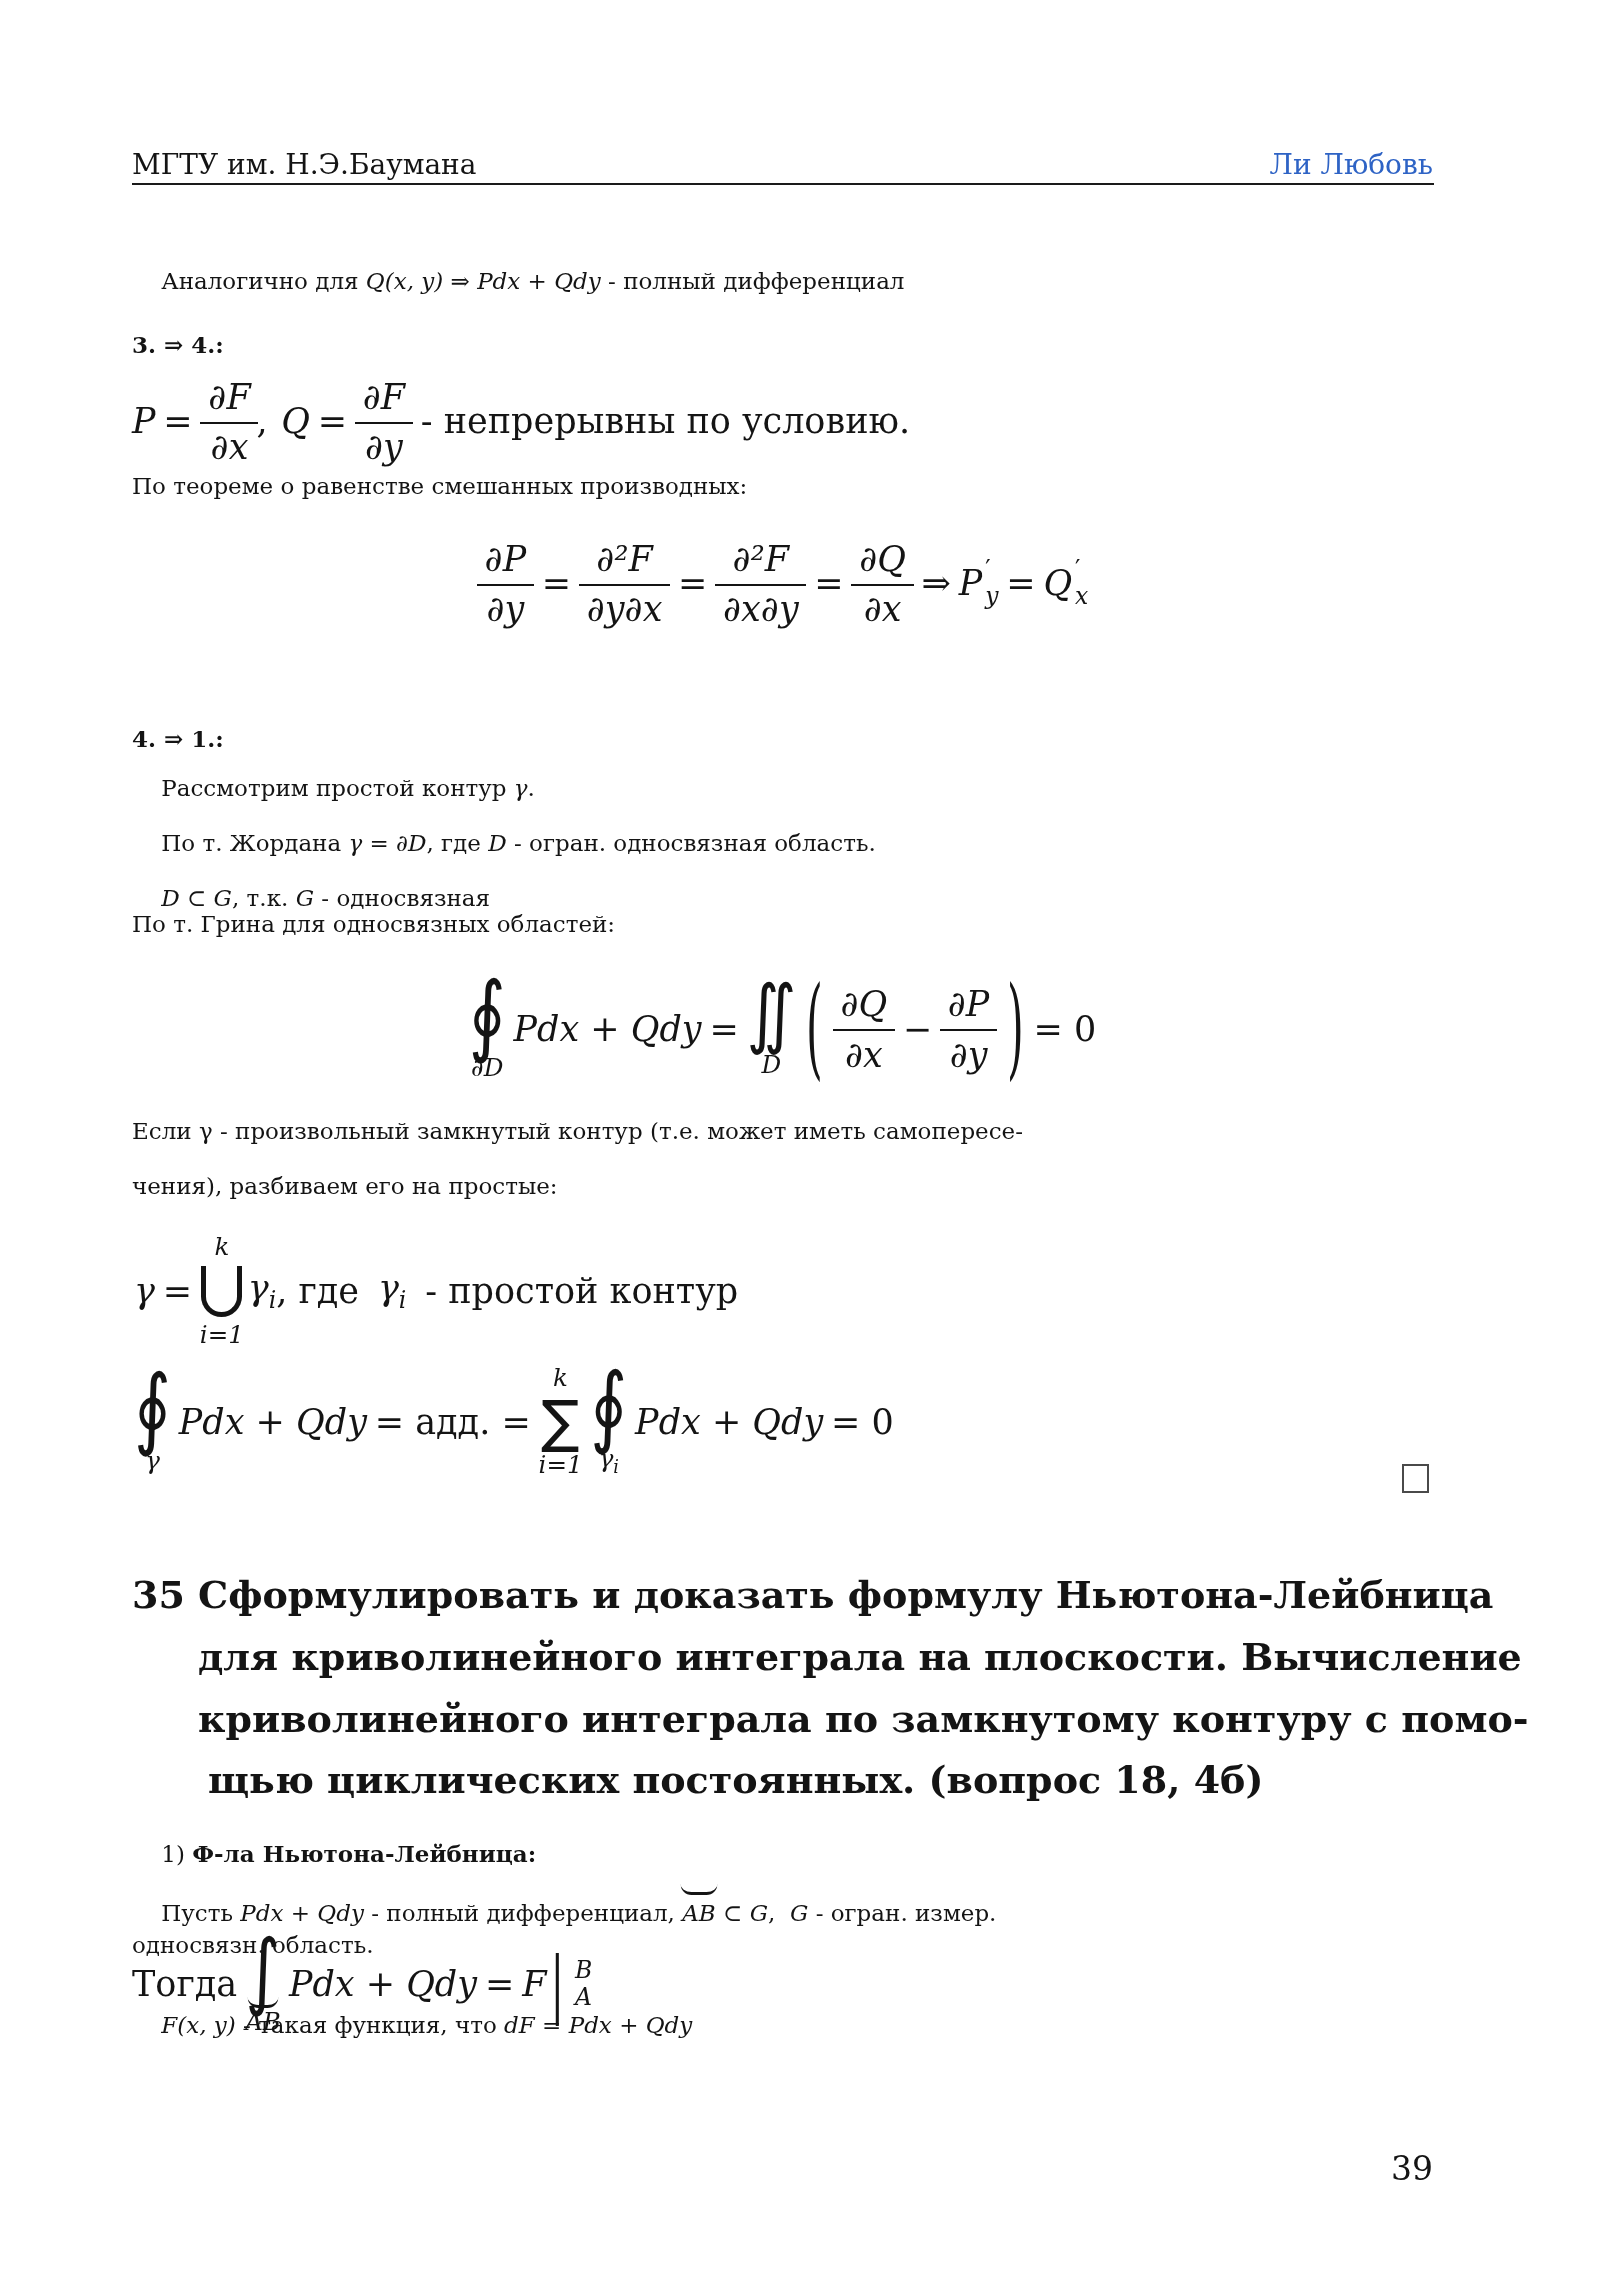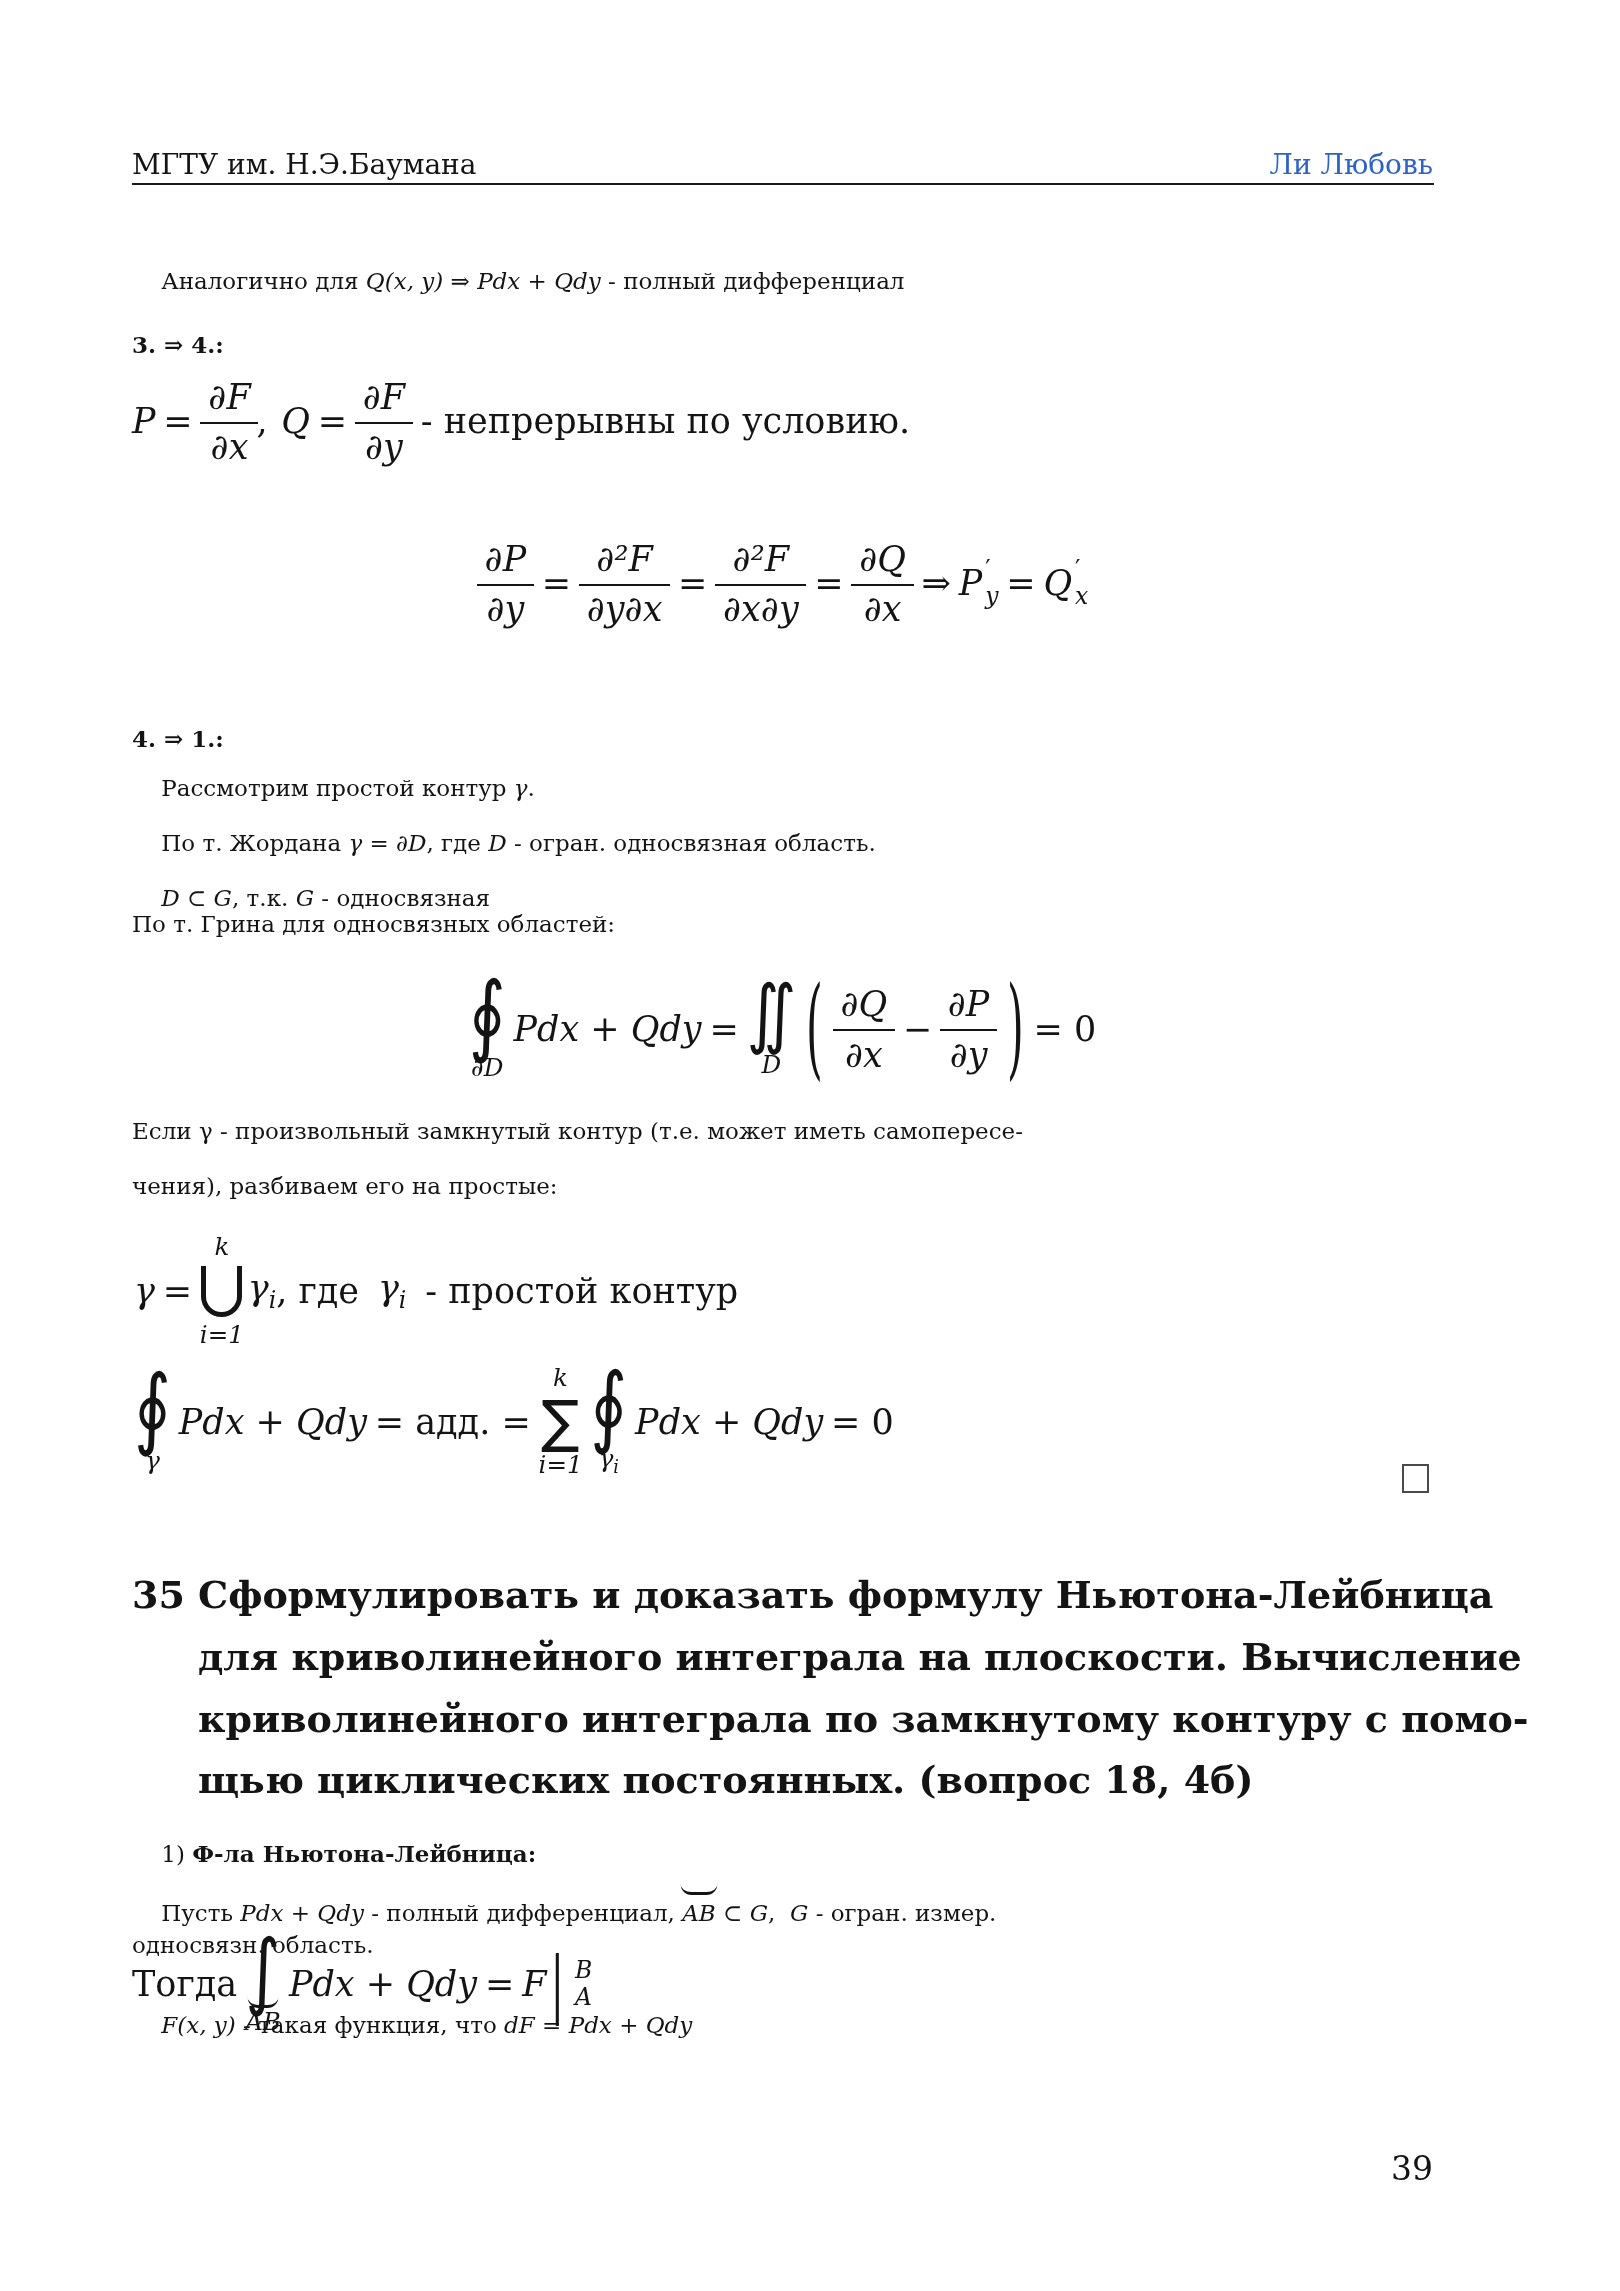--- a/index.html
+++ b/index.html
@@ -72,20 +72,21 @@
     <span class="mi">P</span>
     <span>=</span>
     <span class="frac"><span class="num mi">∂F</span><span class="den mi">∂x</span></span>
     <span style="margin-left:-9.8px;">,</span>
     <span class="mi" style="margin-left:5.9px;">Q</span>
     <span>=</span>
     <span class="frac"><span class="num mi">∂F</span><span class="den mi">∂y</span></span>
     <span>- непрерывны по условию.</span>
   </div>
 
+  <div class="txt" style="left:132px; top:472px;">По теореме о равенстве смешанных производных:</div>
 
   <div class="eqrow center" style="left:132px; top:529px; width:1301px; height:108px;">
     <span class="frac"><span class="num mi">∂P</span><span class="den mi">∂y</span></span>
     <span>=</span>
     <span class="frac"><span class="num mi">∂²F</span><span class="den mi">∂y∂x</span></span>
     <span>=</span>
     <span class="frac"><span class="num mi">∂²F</span><span class="den mi">∂x∂y</span></span>
     <span>=</span>
     <span class="frac"><span class="num mi">∂Q</span><span class="den mi">∂x</span></span>
     <span>⇒</span>
@@ -164,21 +165,21 @@
     <span class="mi">Pdx + Qdy</span>
     <span>= 0</span>
   </div>
 
   <div class="qed" style="left:1402px; top:1464px;"></div>
 
   <div class="h35" style="left:132px; top:1572px;">35</div>
   <div class="h35" style="left:198px; top:1572px;">Сформулировать и доказать формулу Ньютона-Лейбница</div>
   <div class="h35" style="left:198px; top:1634px;">для криволинейного интеграла на плоскости. Вычисление</div>
   <div class="h35" style="left:198px; top:1696px;">криволинейного интеграла по замкнутому контуру с помо-</div>
-  <div class="h35" style="left:198px; top:1757px;">щью циклических постоянных. (вопрос 18, 4б)</div>
+  <div class="h35" style="left:208px; top:1757px;">щью циклических постоянных. (вопрос 18, 4б)</div>
 
   <div class="txt" style="left:132px; top:1811px;">
     <span>1) </span><span class="bold">Ф-ла Ньютона-Лейбница:</span>
   </div>
 
   <div class="txt" style="left:132px; top:1870px;">
     <span>Пусть </span><span class="mi">Pdx + Qdy</span><span> - полный дифференциал, </span><span class="abarc"><span class="arc"></span><span class="mi">AB</span></span><span> ⊂ </span><span class="mi">G</span><span>,  </span><span class="mi">G</span><span> - огран. измер.</span>
   </div>
   <div class="txt" style="left:132px; top:1982px;">
     <span class="mi">F(x, y)</span><span> - такая функция, что </span><span class="mi">dF = Pdx + Qdy</span>

